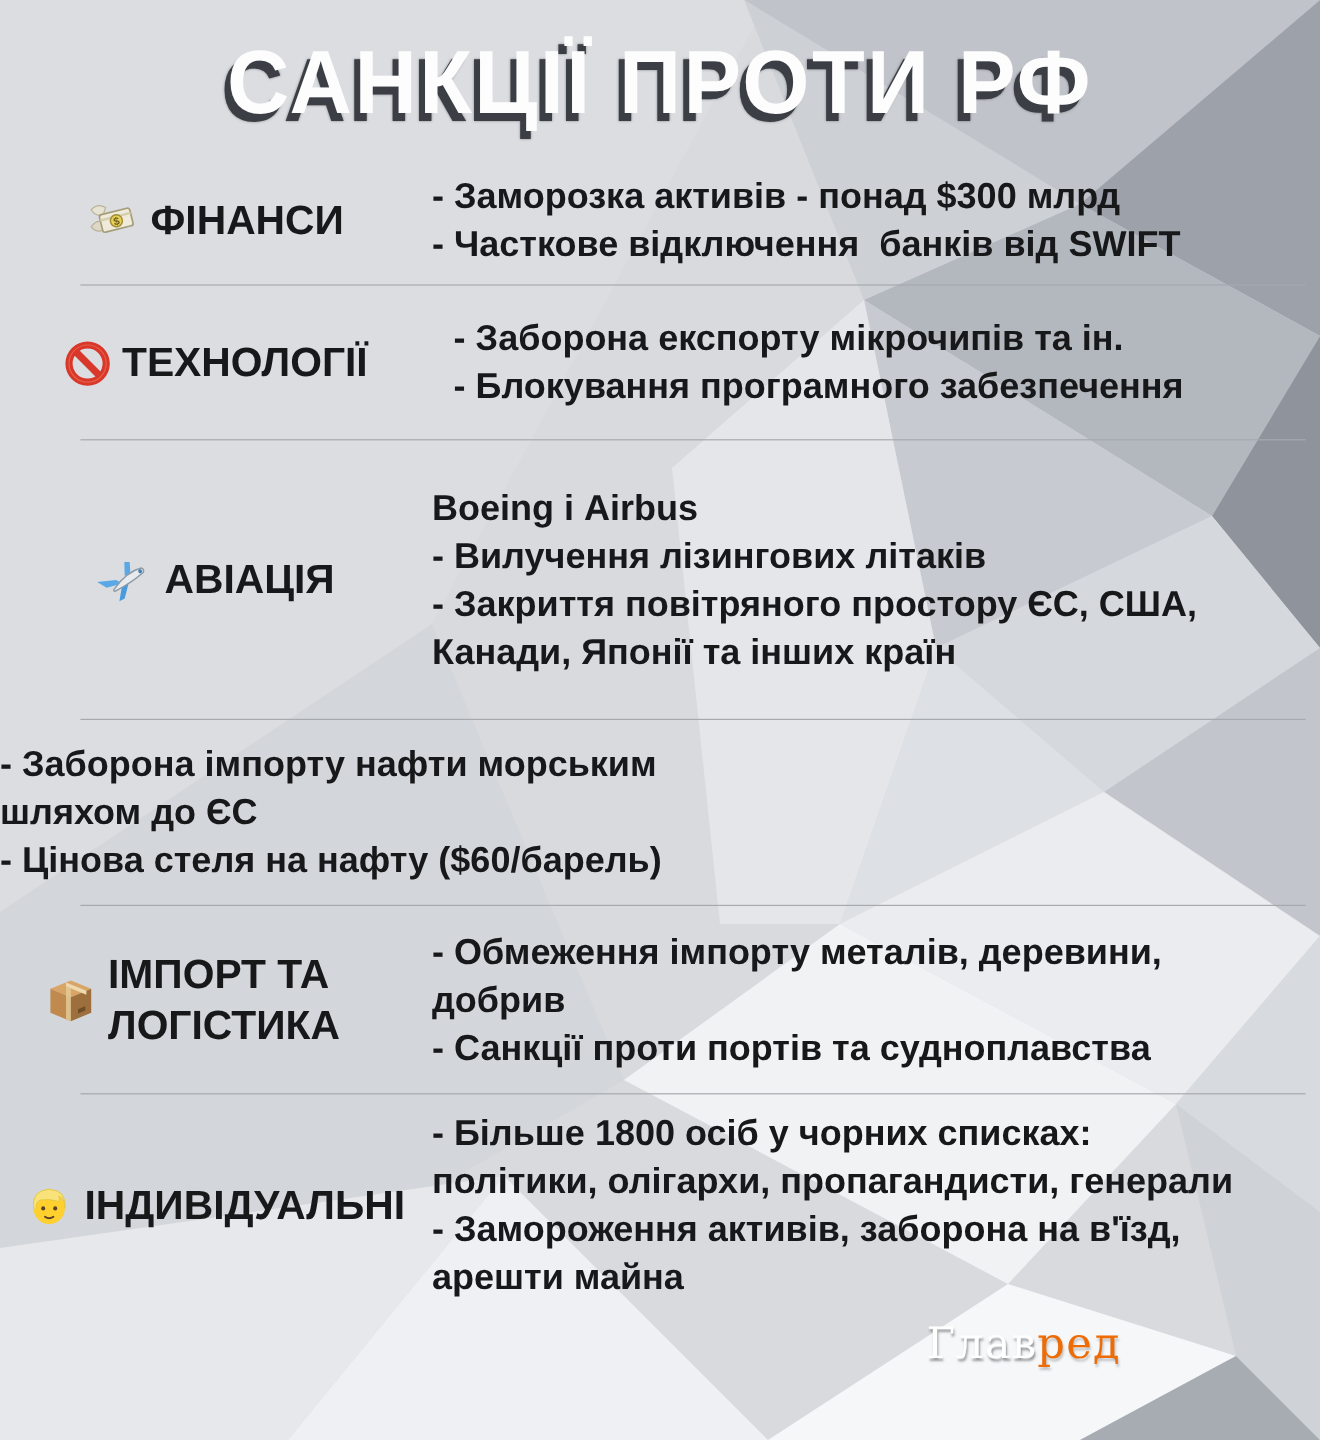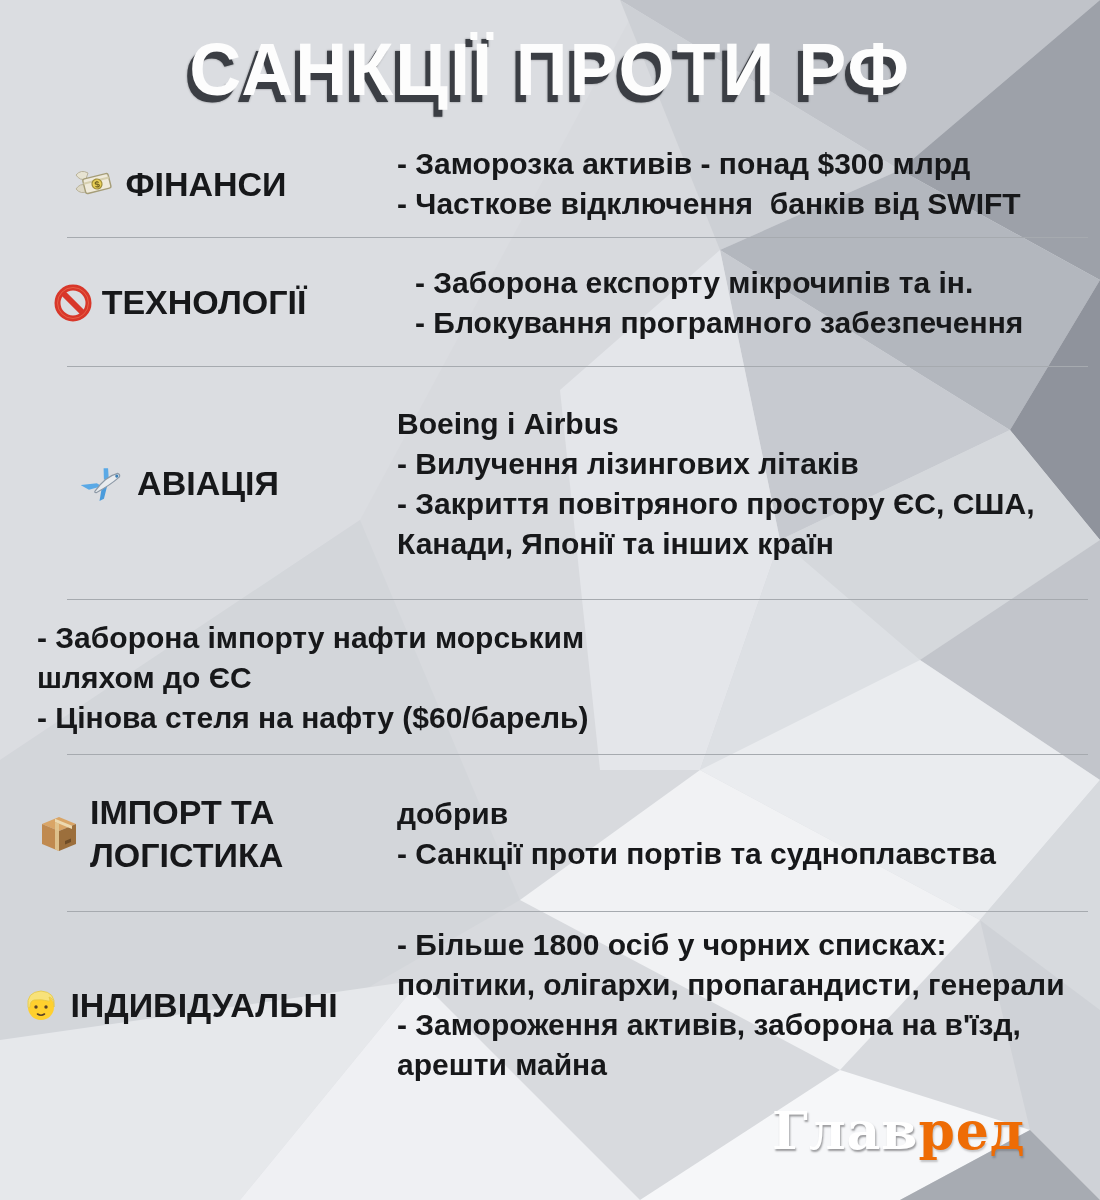--- a/index.html
+++ b/index.html
@@ -26,26 +26,26 @@
   .divider{position:absolute;left:67px;right:12px;bottom:0;height:1px;}
   .cat{
     flex:0 0 360px;display:flex;align-items:center;justify-content:center;
     gap:10px;padding:0 4px;box-sizing:border-box;
   }
   .cat .lbl{font-size:34px;font-weight:bold;text-align:left;line-height:1.25;}
   .cat .lbl.narrow{max-width:232px;}
   .icon{flex:0 0 auto;display:inline-flex;}
   .bullets{flex:1 1 auto;padding-right:10px;}
   .bullet-line{
-    font-size:30px;font-weight:bold;line-height:40px;white-space:pre;margin-left:37px;
+    font-size:30px;font-weight:bold;line-height:40px;white-space:pre;
   }
   .logo{
     position:absolute;left:772px;top:1100px;
     font-family:"DejaVu Serif","Liberation Serif",serif;
-    font-weight:bold;font-size:52px;letter-spacing:1px;
+    font-weight:normal;font-size:36px;letter-spacing:1px;
   }
   .logo .w{color:#ffffff;text-shadow:1px 2px 2px rgba(40,40,45,.45);}
   .logo .o{text-shadow:1px 2px 2px rgba(40,40,45,.25);}
 </style>
 </head>
 <body>
 
 <svg class="bg" width="1100" height="1200" viewBox="0 0 1100 1200" xmlns="http://www.w3.org/2000/svg">
   <rect width="1100" height="1200" fill="#d8dade"></rect>
   <polygon points="0,0 640,0 360,520 0,760" fill="#dbdde1"></polygon>
@@ -158,20 +158,21 @@
             <polygon points="4,9 21,16 21,36 4,29" fill="#c08a4f"></polygon>
             <polygon points="21,16 38,9 38,29 21,36" fill="#9c6f3c"></polygon>
             <polygon points="17,3.7 34,10.7 34,14 17,7" fill="#ecd9b0"></polygon>
             <polygon points="17,7 21,8.6 21,36 17,34.4" fill="#e2c995" opacity="0.85"></polygon>
             <polygon points="27,26 33,23.5 33,27 27,29.5" fill="#6e4c26"></polygon>
           </svg>
         </span>
         <span class="lbl narrow">ІМПОРТ ТА ЛОГІСТИКА</span>
       </div>
       <div class="bullets">
+        <div class="bullet-line">- Обмеження імпорту металів, деревини,</div>
         <div class="bullet-line">добрив</div>
         <div class="bullet-line">- Санкції проти портів та судноплавства</div>
       </div>
       <div class="divider" style="background: rgb(166, 170, 175);"></div>
     </div>
 
     <div class="row r6">
       <div class="cat">
         <span class="icon">
           <svg width="38" height="38" viewBox="0 0 38 38">

